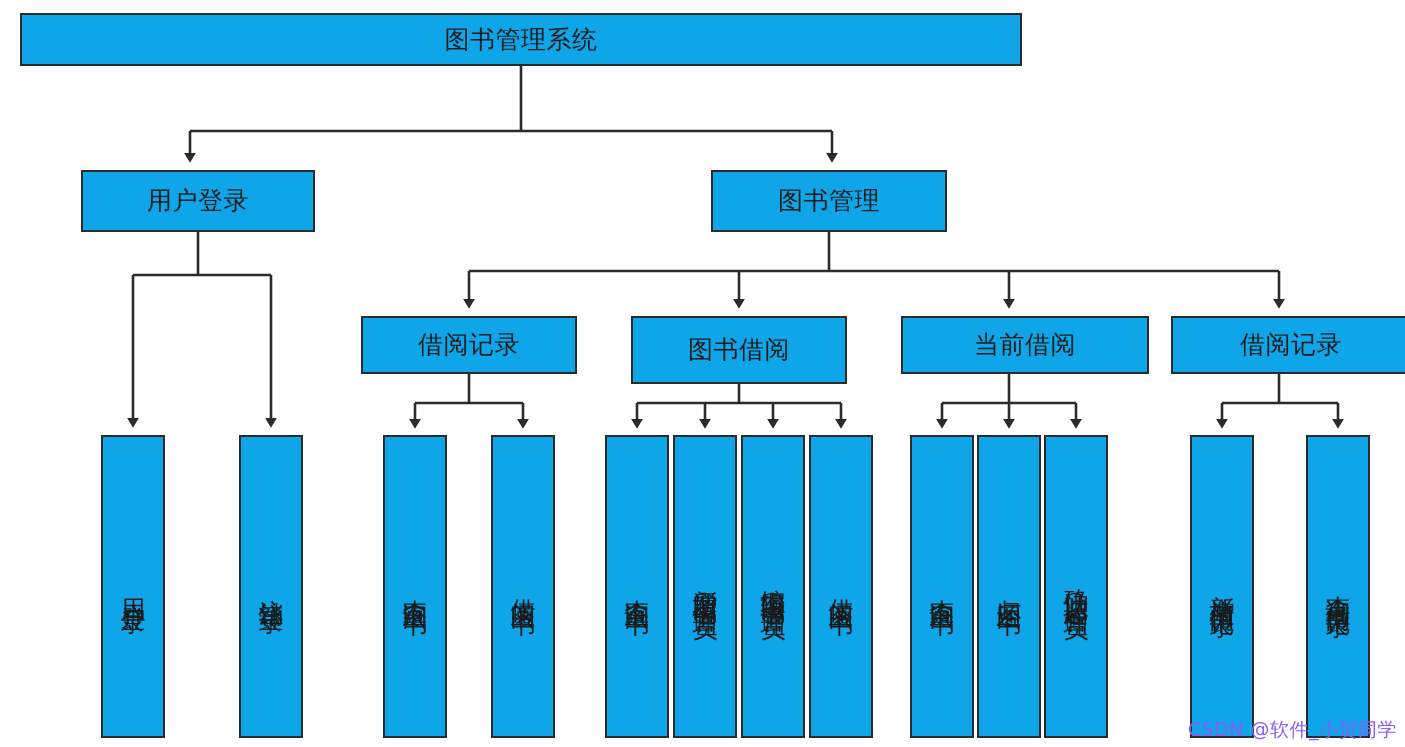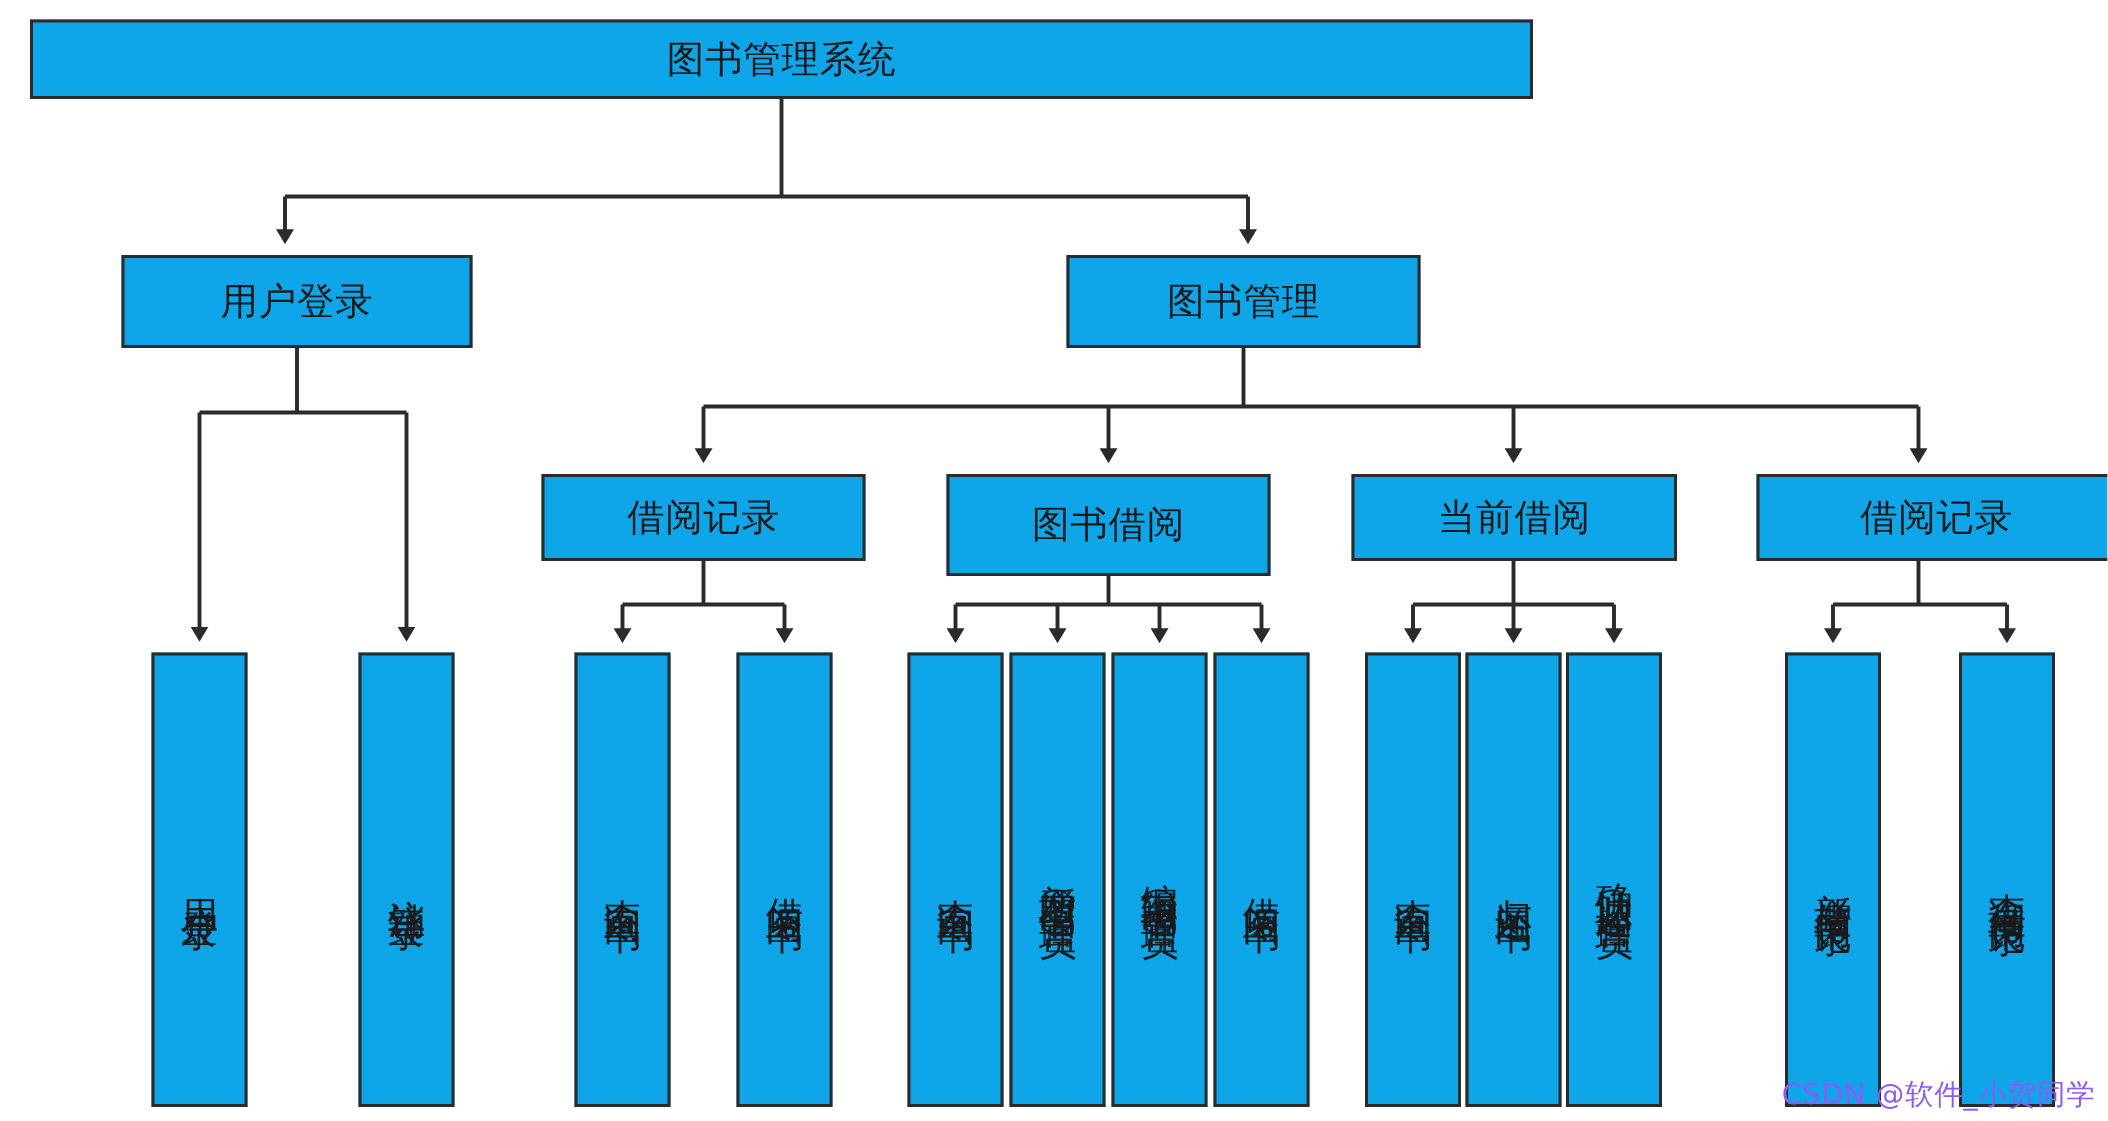--- a/index.html
+++ b/index.html
@@ -126,21 +126,21 @@
   <div class="node h" style="left:711px; top:170px; width:236px; height:62px;">
     <span>图书管理</span>
   </div>
 
   <div class="node h" style="left:361px; top:316px; width:216px; height:58px;">
     <span>借阅记录</span>
   </div>
   <div class="node h" style="left:631px; top:316px; width:216px; height:68px;">
     <span>图书借阅</span>
   </div>
-  <div class="node h" style="left:901px; top:316px; width:217px; height:58px;">
+  <div class="node h" style="left:901px; top:316px; width:248px; height:58px;">
     <span>当前借阅</span>
   </div>
   <div class="node h" style="left:1171px; top:316px; width:240px; height:58px;">
     <span>借阅记录</span>
   </div>
 
   <div class="node v" style="left:101px; top:435px; width:64px; height:303px;">
     <span class="vtext">用户登录</span>
   </div>
   <div class="node v" style="left:239px; top:435px; width:64px; height:303px;">

